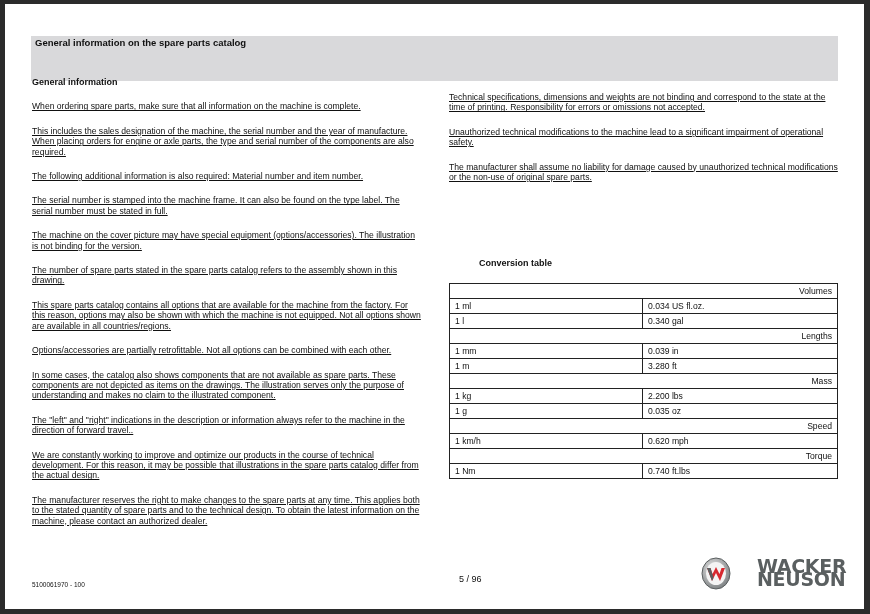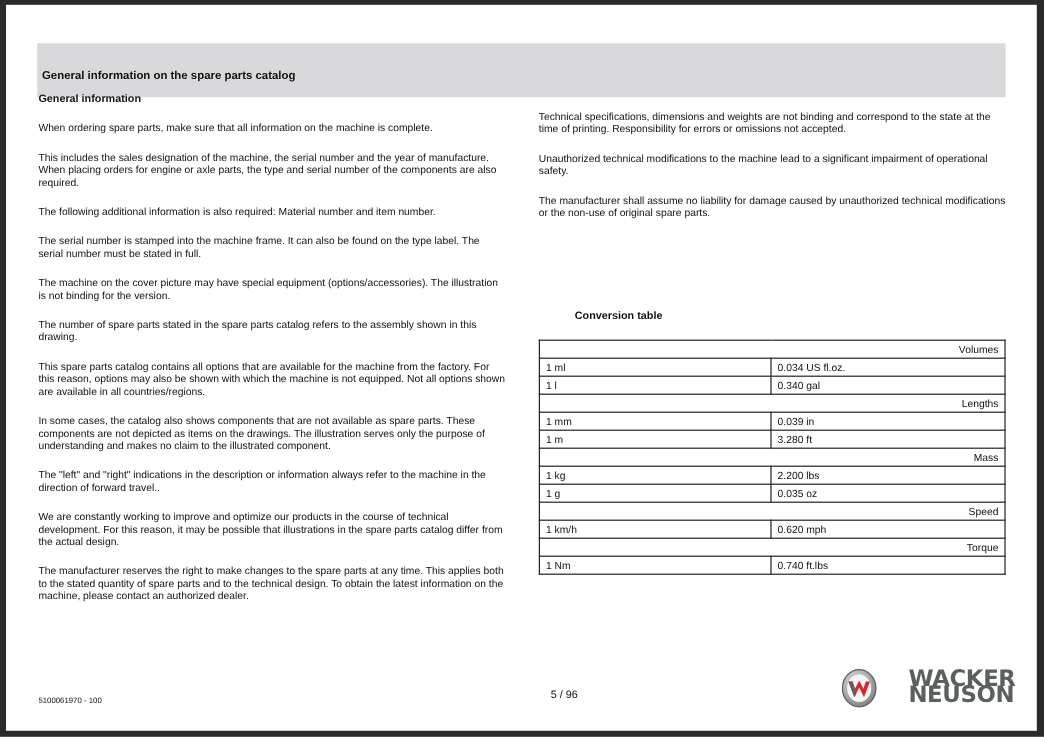--- a/index.html
+++ b/index.html
@@ -18,32 +18,32 @@
       background: #ffffff;
     }
     .header-band {
       position: absolute;
       left: 26px; top: 32px;
       width: 807px; height: 45px;
       background: #d9d9db;
     }
     .header-title {
       position: absolute;
-      left: 4px; top: 22px;
+      left: 4px; top: 1px;
       font-size: 9.5px; font-weight: bold;
     }
     .col {
       position: absolute;
       font-size: 8.6px;
       line-height: 10.4px;
     }
     .col-left { left: 27px; top: 73px; width: 390px; }
     .col-right { left: 444px; top: 88px; width: 392px; }
     .h-sec { font-weight: bold; font-size: 9px; margin: 0 0 14px 0; }
-    .para { margin: 0 0 14px 0; }
+    .para { margin: 0 0 14px 0; text-decoration: underline; }
     .tbl-title {
       position: absolute; left: 444px; top: 254px;
       font-size: 9px; font-weight: bold; margin-left: 30px;
     }
     table.conv {
       position: absolute; left: 444px; top: 279px;
       width: 389px;
       border-collapse: collapse;
       font-size: 8.6px;
     }
@@ -88,20 +88,21 @@
 
   <div class="col col-left">
     <div class="h-sec">General information</div>
     <p class="para">When ordering spare parts, make sure that all information on the machine is complete.</p>
     <p class="para">This includes the sales designation of the machine, the serial number and the year of manufacture. When placing orders for engine or axle parts, the type and serial number of the components are also required.</p>
     <p class="para">The following additional information is also required: Material number and item number.</p>
     <p class="para">The serial number is stamped into the machine frame. It can also be found on the type label. The serial number must be stated in full.</p>
     <p class="para">The machine on the cover picture may have special equipment (options/accessories). The illustration is not binding for the version.</p>
     <p class="para">The number of spare parts stated in the spare parts catalog refers to the assembly shown in this drawing.</p>
     <p class="para">This spare parts catalog contains all options that are available for the machine from the factory. For this reason, options may also be shown with which the machine is not equipped. Not all options shown are available in all countries/regions.</p>
+    <p class="para">Options/accessories are partially retrofittable. Not all options can be combined with each other.</p>
     <p class="para">In some cases, the catalog also shows components that are not available as spare parts. These components are not depicted as items on the drawings. The illustration serves only the purpose of understanding and makes no claim to the illustrated component.</p>
     <p class="para">The "left" and "right" indications in the description or information always refer to the machine in the direction of forward travel..</p>
     <p class="para">We are constantly working to improve and optimize our products in the course of technical development. For this reason, it may be possible that illustrations in the spare parts catalog differ from the actual design.</p>
     <p class="para">The manufacturer reserves the right to make changes to the spare parts at any time. This applies both to the stated quantity of spare parts and to the technical design. To obtain the latest information on the machine, please contact an authorized dealer.</p>
   </div>
 
   <div class="col col-right">
     <p class="para">Technical specifications, dimensions and weights are not binding and correspond to the state at the time of printing. Responsibility for errors or omissions not accepted.</p>
     <p class="para">Unauthorized technical modifications to the machine lead to a significant impairment of operational safety.</p>
     <p class="para">The manufacturer shall assume no liability for damage caused by unauthorized technical modifications or the non-use of original spare parts.</p>

